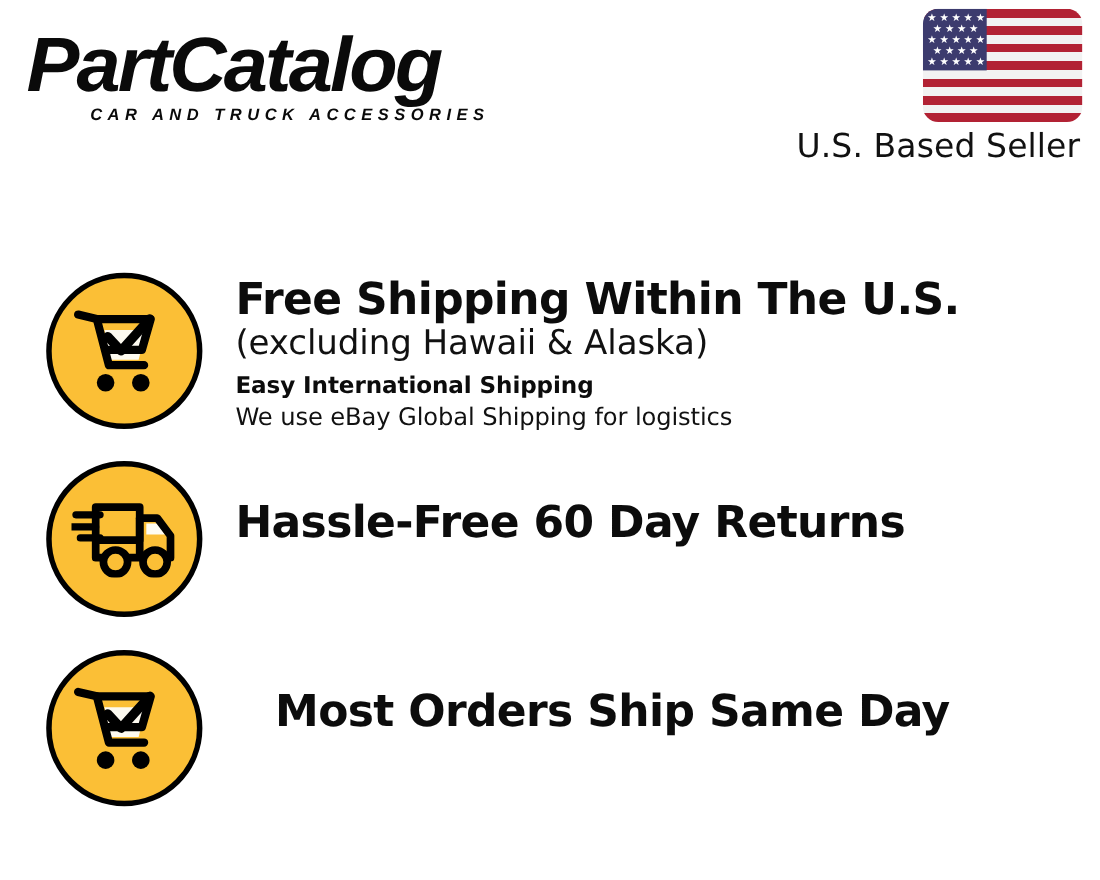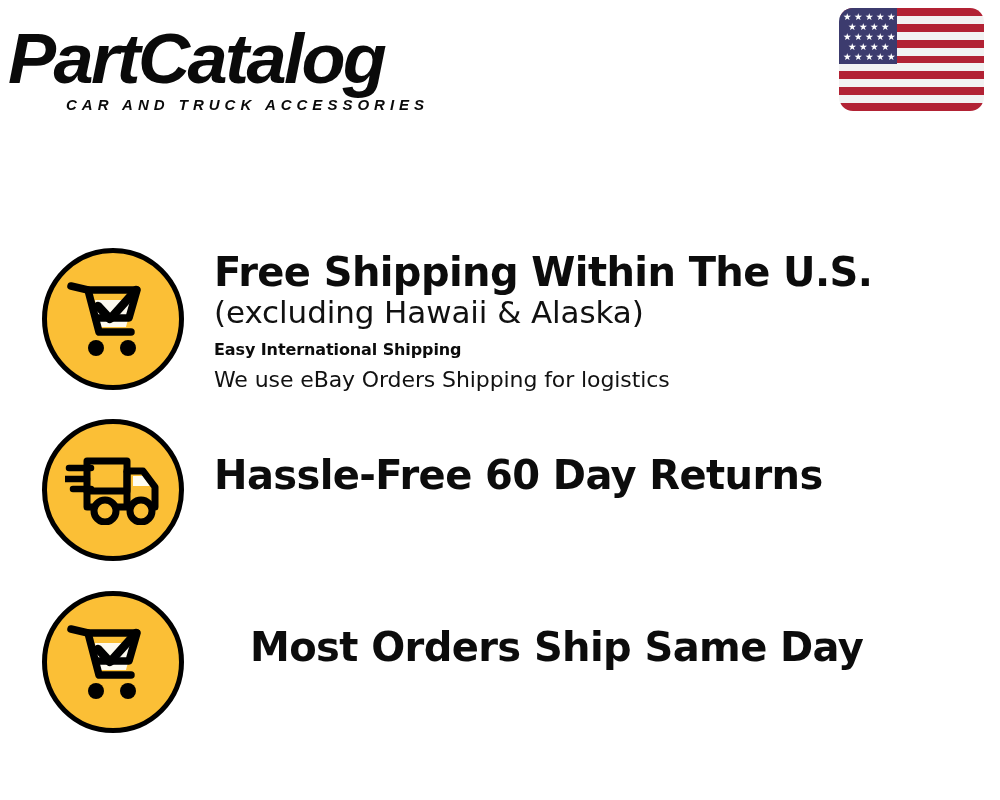--- a/index.html
+++ b/index.html
@@ -20,21 +20,21 @@
   
   .header {
     position: absolute;
     top: 0; left: 0;
     width: 1000px;
     height: 175px;
   }
 
   .brand-logo {
     position: absolute;
-    left: 8px;
+    left: 24px;
     top: 22px;
     width: 470px;
     height: 96px;
   }
   .brand-wordmark {
     display: block;
     font-family: "Liberation Sans", "DejaVu Sans", sans-serif;
     font-weight: 700;
     font-style: italic;
     font-size: 70px;
@@ -178,21 +178,21 @@
     line-height: 33px;
     letter-spacing: -0.1px;
     color: #111111;
     white-space: nowrap;
   }
   .subline-bold {
     display: block;
     margin-top: 7px;
     font-family: "DejaVu Sans", "Liberation Sans", sans-serif;
     font-weight: 700;
-    font-size: 16px;
+    font-size: 21px;
     line-height: 28px;
     letter-spacing: -0.1px;
     color: #0c0c0c;
     white-space: nowrap;
   }
   .subline-note {
     display: block;
     font-family: "DejaVu Sans", "Liberation Sans", sans-serif;
     font-weight: 400;
     font-size: 22px;
@@ -234,20 +234,21 @@
         <span class="star" style="left:20px; top:34px;">★</span>
         <span class="star" style="left:31px; top:34px;">★</span>
         <span class="star" style="left:42px; top:34px;">★</span>
         <span class="star" style="left:4px;  top:44px;">★</span>
         <span class="star" style="left:15px; top:44px;">★</span>
         <span class="star" style="left:26px; top:44px;">★</span>
         <span class="star" style="left:37px; top:44px;">★</span>
         <span class="star" style="left:48px; top:44px;">★</span>
       </span>
     </span>
+    <span class="seller-label">U.S. Based Seller</span>
   </div>
 
 </div>
 
 <div class="features">
 
   <div class="feature-row row-1">
     <span class="feature-icon">
       <svg width="92" height="82" viewBox="0 0 92 82">
         <polygon points="28,22 66,22 59,49 33,49" fill="#fdfaf0"></polygon>
@@ -255,21 +256,21 @@
         <path d="M21 12 L70 12 L62 40 L29 40" fill="none" stroke="#000" stroke-width="7.5" stroke-linecap="round" stroke-linejoin="round"></path>
         <path d="M31 28 L43 41 L69 12" fill="none" stroke="#000" stroke-width="8.5" stroke-linecap="round" stroke-linejoin="round"></path>
         <circle cx="29" cy="70" r="8" fill="#000"></circle>
         <circle cx="61" cy="70" r="8" fill="#000"></circle>
       </svg>
     </span>
     <div class="feature-text">
       <span class="headline">Free Shipping Within The U.S.</span>
       <span class="subline">(excluding Hawaii &amp; Alaska)</span>
       <span class="subline-bold">Easy International Shipping</span>
-      <span class="subline-note">We use eBay Orders Shipping for logistics</span>
+      <span class="subline-note">We use eBay Global Shipping for logistics</span>
     </div>
   </div>
 
   <div class="feature-row row-2">
     <span class="feature-icon">
       <svg width="96" height="70" viewBox="0 0 96 70">
         <path d="M60 16 L78 16 L90 32 L90 50 L60 50 Z" fill="#fbbf36"></path>
         <polygon points="68,21 78,21 85,31 68,31" fill="#fffdf2"></polygon>
         <rect x="22" y="6" width="40" height="30" fill="none" stroke="#000" stroke-width="7" stroke-linejoin="round"></rect>
         <path d="M22 36 L22 52 L90 52 L90 32 L78 16 L62 16" fill="none" stroke="#000" stroke-width="7" stroke-linejoin="round" stroke-linecap="round"></path>

